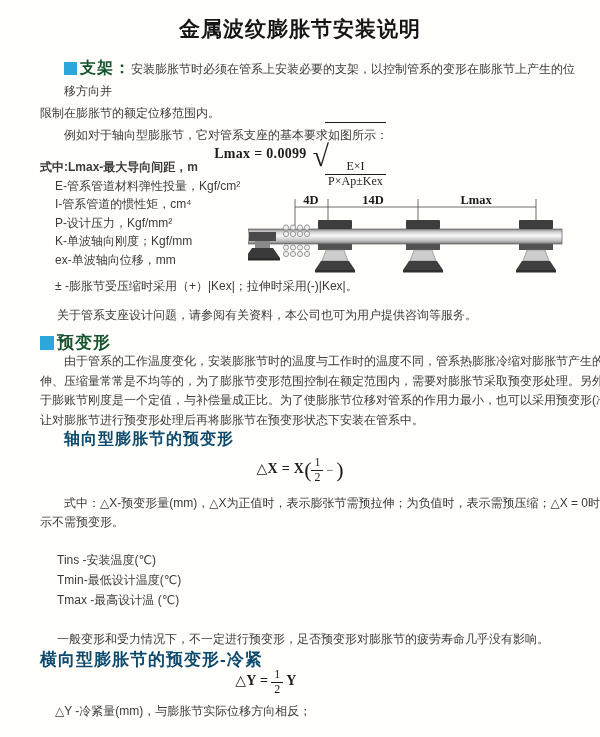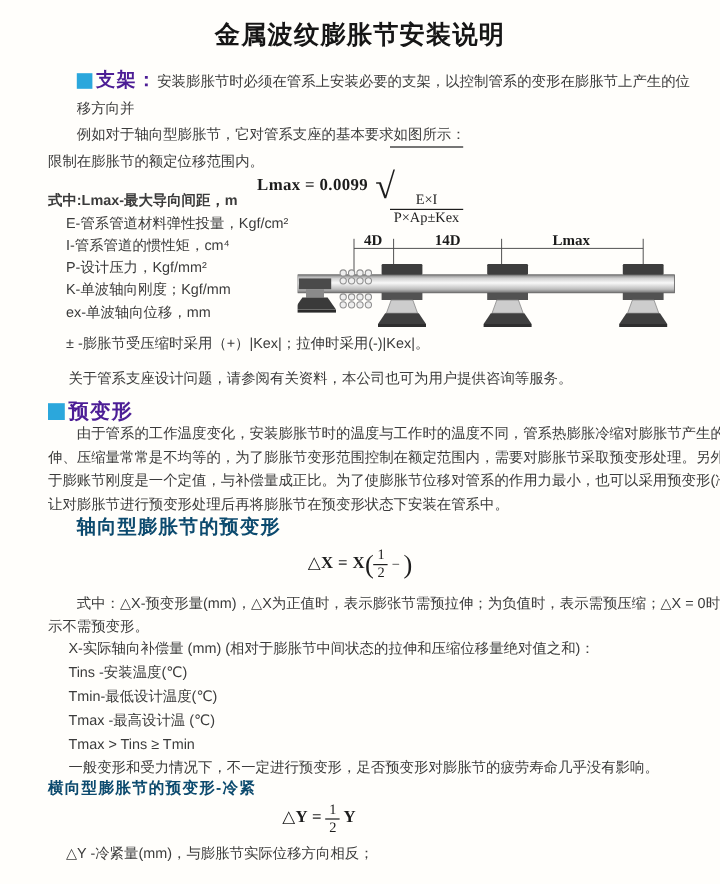--- a/index.html
+++ b/index.html
@@ -13,21 +13,21 @@
   .ttl{
     position:absolute;top:15px;left:0;width:100%;margin:0;
     text-align:center;font-size:21px;font-weight:bold;color:#161616;
     letter-spacing:1px;
   }
   .line{line-height:22px;}
   .ind1{padding-left:24px;}
   .sq{display:inline-block;width:14px;height:14px;background:#2ba7dc;
       vertical-align:-2px;margin-right:3px;}
   .sq.small{width:13px;height:13px;}
-  .h-blue{color:#4c1d95;font-weight:bold;font-size:16px;letter-spacing:1px;}
+  .h-blue{color:#14532d;font-weight:bold;font-size:16px;letter-spacing:1px;}
   .sec-head{font-size:17px;}
   .sub-head{position:absolute;color:#0c4a6e;font-weight:bold;font-size:16px;letter-spacing:1px;}
   .defline{line-height:18.5px;padding-left:15px;white-space:nowrap;}
   .defline.first{padding-left:0;font-weight:bold;}
   .p2line{line-height:19.5px;white-space:nowrap;}
   .exline{line-height:19px;white-space:nowrap;}
   
   .formula{position:absolute;left:0;width:100%;text-align:center;
     font-family:"Liberation Serif","DejaVu Serif",serif;color:#1d1d1d;}
   .f-lhs{font-weight:bold;font-size:14px;letter-spacing:0.3px;}
@@ -50,22 +50,22 @@
 <body>
 
 <div class="page">
 
   <h1 class="ttl">金属波纹膨胀节安装说明</h1>
 
   <div class="blk" style="top:57px">
     <div class="line ind1">
       <span class="sq small"></span><span class="h-blue">支架：</span><span>安装膨胀节时必须在管系上安装必要的支架，以控制管系的变形在膨胀节上产生的位移方向并</span>
     </div>
+    <div class="line">限制在膨胀节的额定位移范围内。</div>
     <div class="line ind1">例如对于轴向型膨胀节，它对管系支座的基本要求如图所示：</div>
-    <div class="line">限制在膨胀节的额定位移范围内。</div>
   </div>
 
   <div class="formula" style="top:122px">
     <span class="f-lhs">Lmax = 0.0099</span><span class="rad">√</span><span class="radbody"><span class="frac it"><span class="top">E×I</span><span class="bot">P×Ap±Kex</span></span></span>
   </div>
 
   <div class="blk" style="top:158px">
     <div class="defline first">式中:Lmax-最大导向间距，m</div>
     <div class="defline">E-管系管道材料弹性投量，Kgf/cm²</div>
     <div class="defline">I-管系管道的惯性矩，cm⁴</div>
@@ -167,28 +167,26 @@
   <div class="sub-head" style="top:429px;left:64px">轴向型膨胀节的预变形</div>
 
   <div class="formula" style="top:456px">
     <span class="f-lhs">△X = X</span><span class="bigp">(</span><span class="frac"><span class="top">1</span><span class="bot">2</span></span><span class="fmid">−</span><span class="bigp">)</span>
   </div>
 
   <div class="blk" style="top:494px">
     <div class="exline ind1">式中：△X-预变形量(mm)，△X为正值时，表示膨张节需预拉伸；为负值时，表示需预压缩；△X = 0时表</div>
     <div class="exline">示不需预变形。</div>
   </div>
-  <div class="blk exline" style="top:531px;left:57px">X-实际轴向补偿量 (mm) (相对于膨胀节中间状态的拉伸和压缩位移量绝对值之和)：</div>
   <div class="blk exline" style="top:551px;left:57px">Tins -安装温度(℃)</div>
   <div class="blk exline" style="top:571px;left:57px">Tmin-最低设计温度(℃)</div>
   <div class="blk exline" style="top:591px;left:57px">Tmax -最高设计温 (℃)</div>
-  <div class="blk exline" style="top:611px;left:57px">Tmax &gt; Tins ≥ Tmin</div>
   <div class="blk exline" style="top:630px;left:57px">一般变形和受力情况下，不一定进行预变形，足否预变形对膨胀节的疲劳寿命几乎没有影响。</div>
 
-  <div class="sub-head" style="top:648px;left:40px;font-size:13px">横向型膨胀节的预变形-冷紧</div>
+  <div class="sub-head" style="top:648px;left:40px;font-size:17px">横向型膨胀节的预变形-冷紧</div>
 
   <div class="formula" style="top:668px;left:0;width:532px">
     <span class="f-lhs">△Y =</span>
     <span class="frac"><span class="top">1</span><span class="bot">2</span></span>
     <span class="f-lhs">Y</span>
   </div>
 
   <div class="blk exline" style="top:702px;left:55px">△Y -冷紧量(mm)，与膨胀节实际位移方向相反；</div>
 
 </div>

